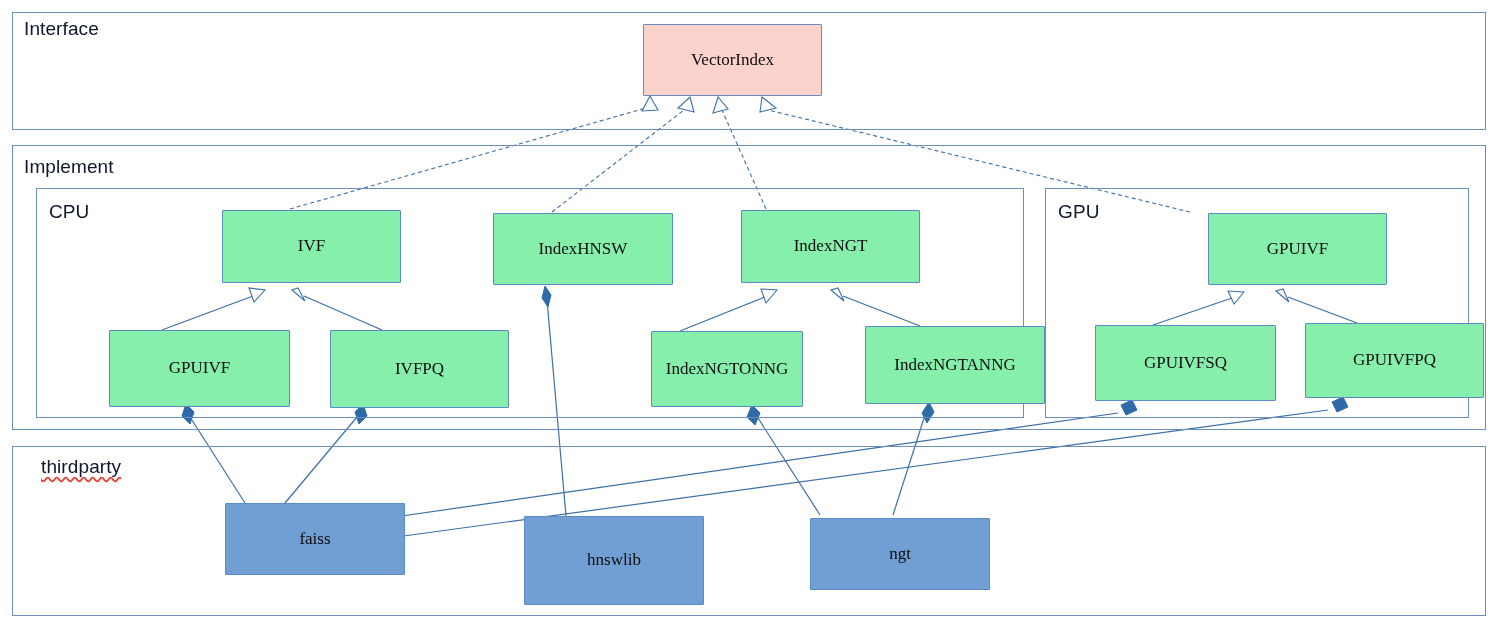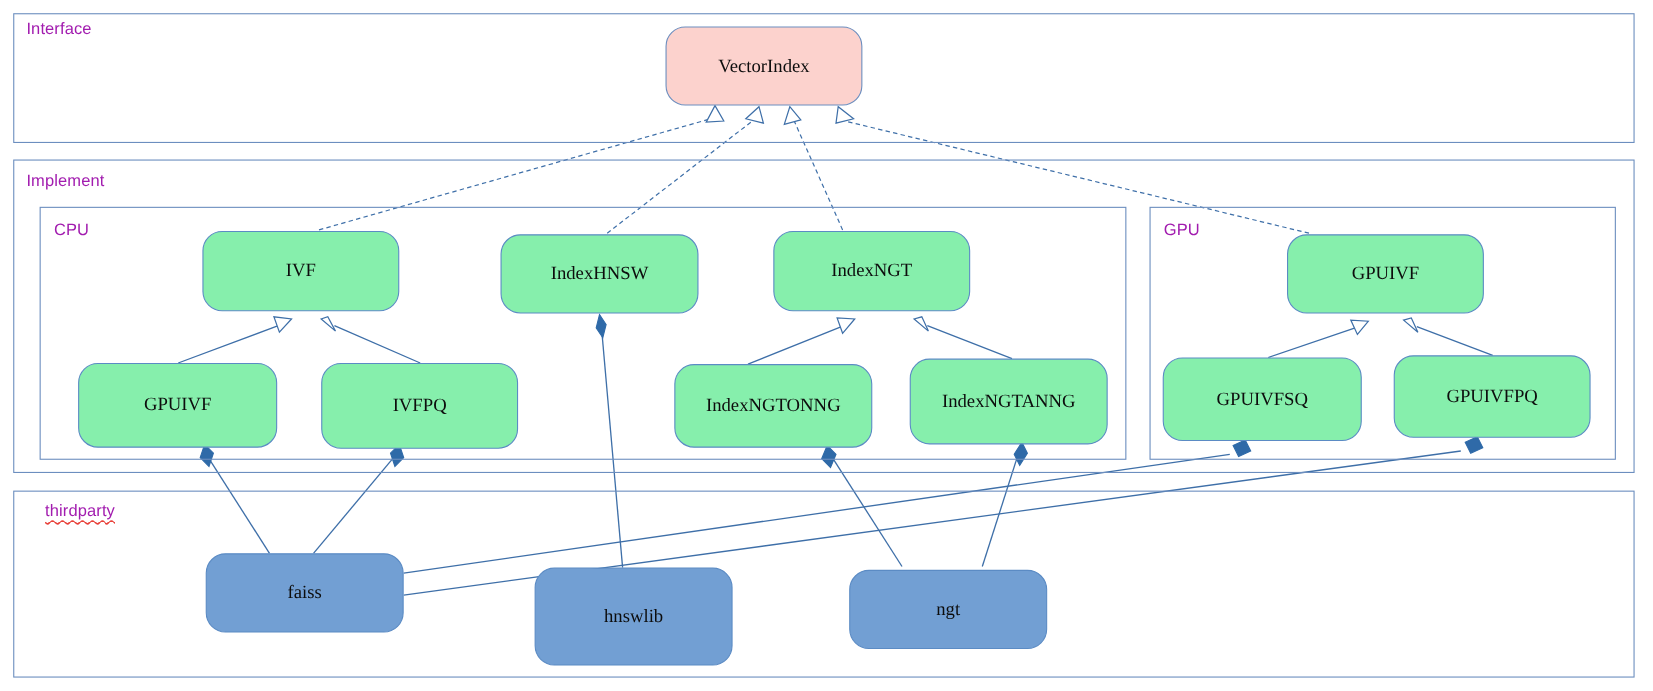--- a/index.html
+++ b/index.html
@@ -17,45 +17,46 @@
   }
   .pkg {
     position: absolute;
     box-sizing: border-box;
     border: 1px solid #6c8ebf;
     background: transparent;
   }
   .pkg-label {
     position: absolute;
     font-family: "Liberation Sans", sans-serif;
-    font-size: 15px;
-    color: #a21caf;
+    font-size: 19px;
+    color: #0f172a;
     white-space: nowrap;
     letter-spacing: 0.1px;
   }
   .pkg-label.spell {
     text-decoration: underline wavy #e8413a;
     text-decoration-skip-ink: none;
     text-underline-offset: 3px;
     margin-left: 17px;
   }
   .node {
     position: absolute;
     box-sizing: border-box;
     border: 1px solid #5b8bc4;
-    border-radius: 18px;
+    border-radius: 1px;
     display: flex;
     align-items: center;
     justify-content: center;
     font-family: "Liberation Serif", serif;
     font-size: 17px;
     color: #0d0d0d;
     text-align: center;
     line-height: 1.1;
     white-space: nowrap;
+    margin-left: 38px;
   }
   .node.green  { background: #86efac; }
   .node.blue   { background: #729fd3; }
   .node.pink   { background: #fcd2cd; border-color: #6c8ebf; }
   svg.edges {
     position: absolute;
     left: 0;
     top: 0;
     width: 1503px;
     height: 628px;
@@ -198,21 +199,21 @@
   </div>
 
   <div class="node green" style="left:71px;top:330px;width:181px;height:77px;">
     <span>GPUIVF</span>
   </div>
 
   <div class="node green" style="left:292px;top:330px;width:179px;height:78px;">
     <span>IVFPQ</span>
   </div>
 
-  <div class="node green" style="left:613px;top:331px;width:180px;height:76px;">
+  <div class="node green" style="left:613px;top:331px;width:152px;height:76px;">
     <span>IndexNGTONNG</span>
   </div>
 
   <div class="node green" style="left:827px;top:326px;width:180px;height:78px;">
     <span>IndexNGTANNG</span>
   </div>
 
   <div class="node green" style="left:1057px;top:325px;width:181px;height:76px;">
     <span>GPUIVFSQ</span>
   </div>

